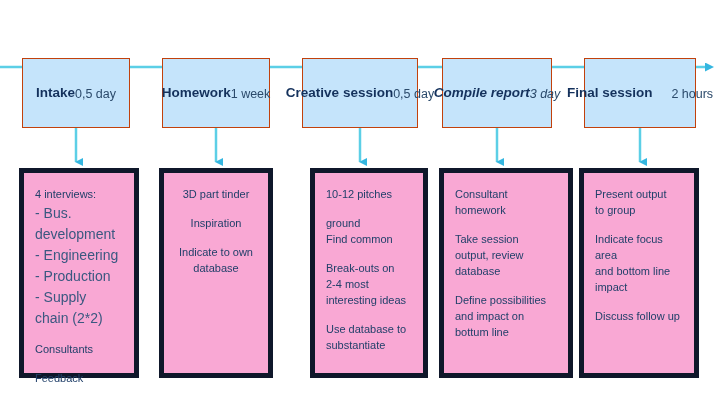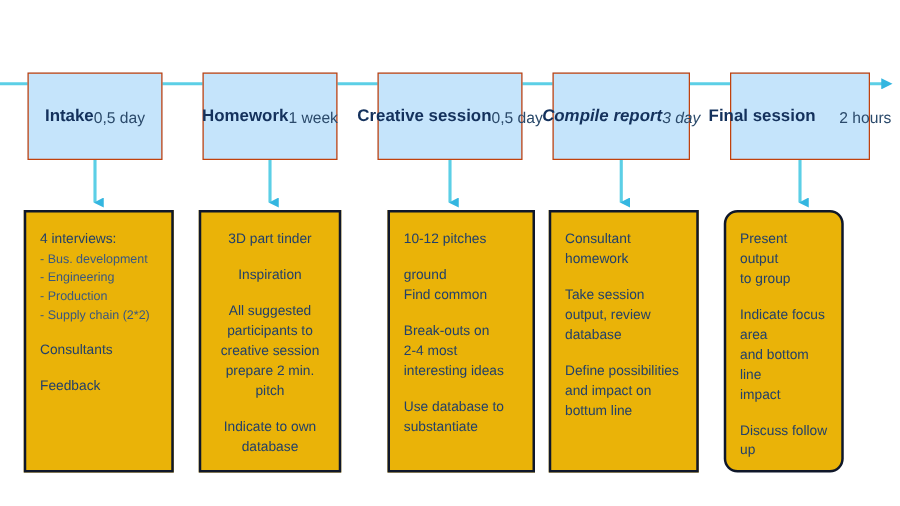--- a/index.html
+++ b/index.html
@@ -54,53 +54,53 @@
     margin-top: 3px;
     text-align: center;
     white-space: nowrap;
   }
 
   
   .detail-box {
     position: absolute;
     top: 168px;
     height: 210px;
-    background: #eab308;
-    border: 2px solid #0f172a;
+    background: #f9a8d4;
+    border: 5px solid #0f172a;
     box-sizing: border-box;
     padding: 14px 11px 10px 11px;
     z-index: 3;
   }
   .detail-block {
     margin-bottom: 13px;
   }
   .detail-block:last-child { margin-bottom: 0; }
   .detail-line {
     font-size: 11px;
     color: #22406a;
     line-height: 1.45;
   }
   .detail-sub {
-    font-size: 10px;
+    font-size: 14px;
     color: #3a5880;
     line-height: 1.5;
   }
 
   
   .col0 { left: 22px;  width: 108px; }
   .col1 { left: 162px; width: 108px; }
   .col2 { left: 302px; width: 116px; }
   .col3 { left: 442px; width: 110px; font-style: italic; }
   .col4 { left: 584px; width: 112px; gap: 19px; }
 
   .dcol0 { left: 19px;  width: 120px; }
   .dcol1 { left: 159px; width: 114px; text-align: center; }
   .dcol2 { left: 310px; width: 118px; }
-  .dcol3 { left: 439px; width: 120px; }
-  .dcol4 { left: 579px; width: 96px; border-radius: 11px; }
+  .dcol3 { left: 439px; width: 134px; }
+  .dcol4 { left: 579px; width: 120px; }
 </style>
 </head>
 <body>
 
 <div id="canvas">
 
   <svg id="connectors" viewBox="0 0 720 405" width="720" height="405" xmlns="http://www.w3.org/2000/svg">
     <defs>
       <marker id="arrow-right" markerWidth="9" markerHeight="9" refX="1" refY="4.5" orient="auto" markerUnits="userSpaceOnUse">
         <path d="M0,0 L9,4.5 L0,9 z" fill="#34b6e0"></path>
@@ -160,27 +160,20 @@
       </div>
     </div>
   <div class="detail-box dcol1">
       <div class="detail-block">
         <div class="detail-line">3D part tinder</div>
       </div>
       <div class="detail-block">
         <div class="detail-line">Inspiration</div>
       </div>
       <div class="detail-block">
-        <div class="detail-line">All suggested</div>
-        <div class="detail-line">participants to</div>
-        <div class="detail-line">creative session</div>
-        <div class="detail-line">prepare 2 min.</div>
-        <div class="detail-line">pitch</div>
-      </div>
-      <div class="detail-block">
         <div class="detail-line">Indicate to own</div>
         <div class="detail-line">database</div>
       </div>
     </div>
   <div class="detail-box dcol2">
       <div class="detail-block">
         <div class="detail-line">10-12 pitches</div>
       </div>
       <div class="detail-block">
         <div class="detail-line">ground</div>

